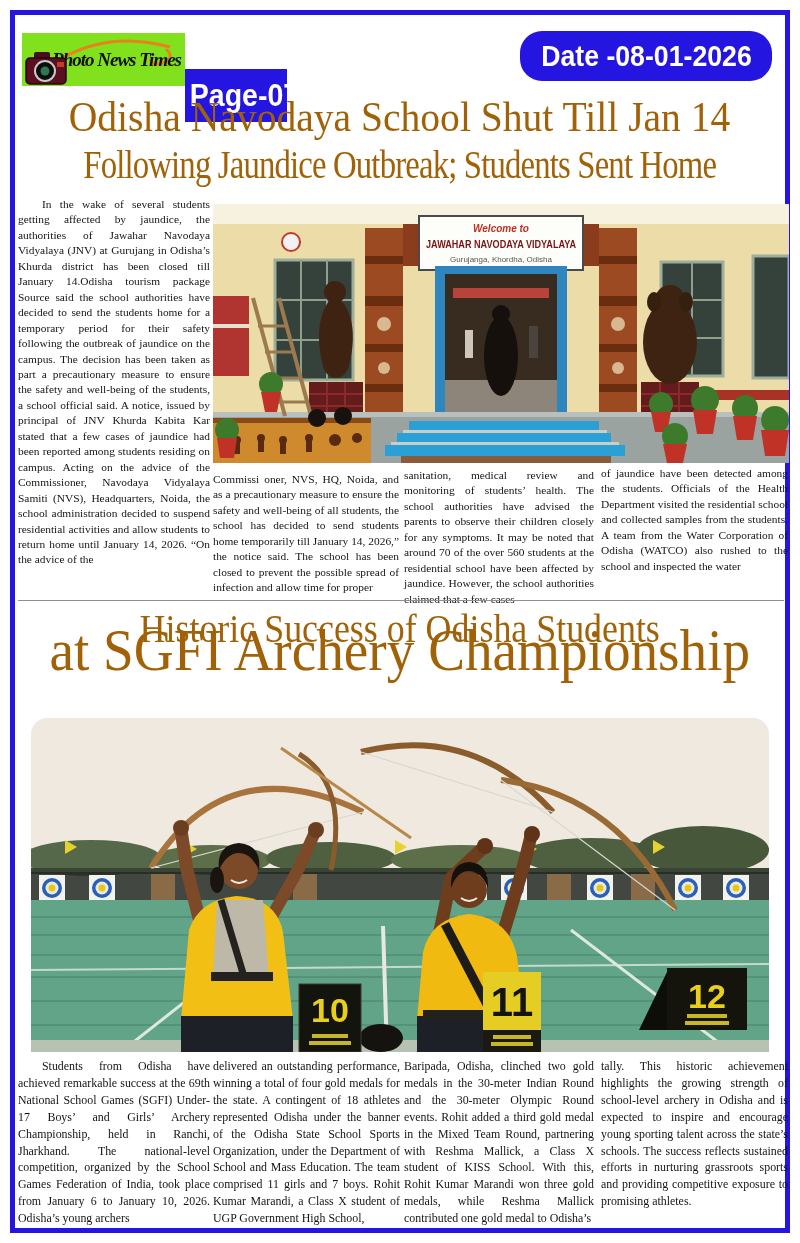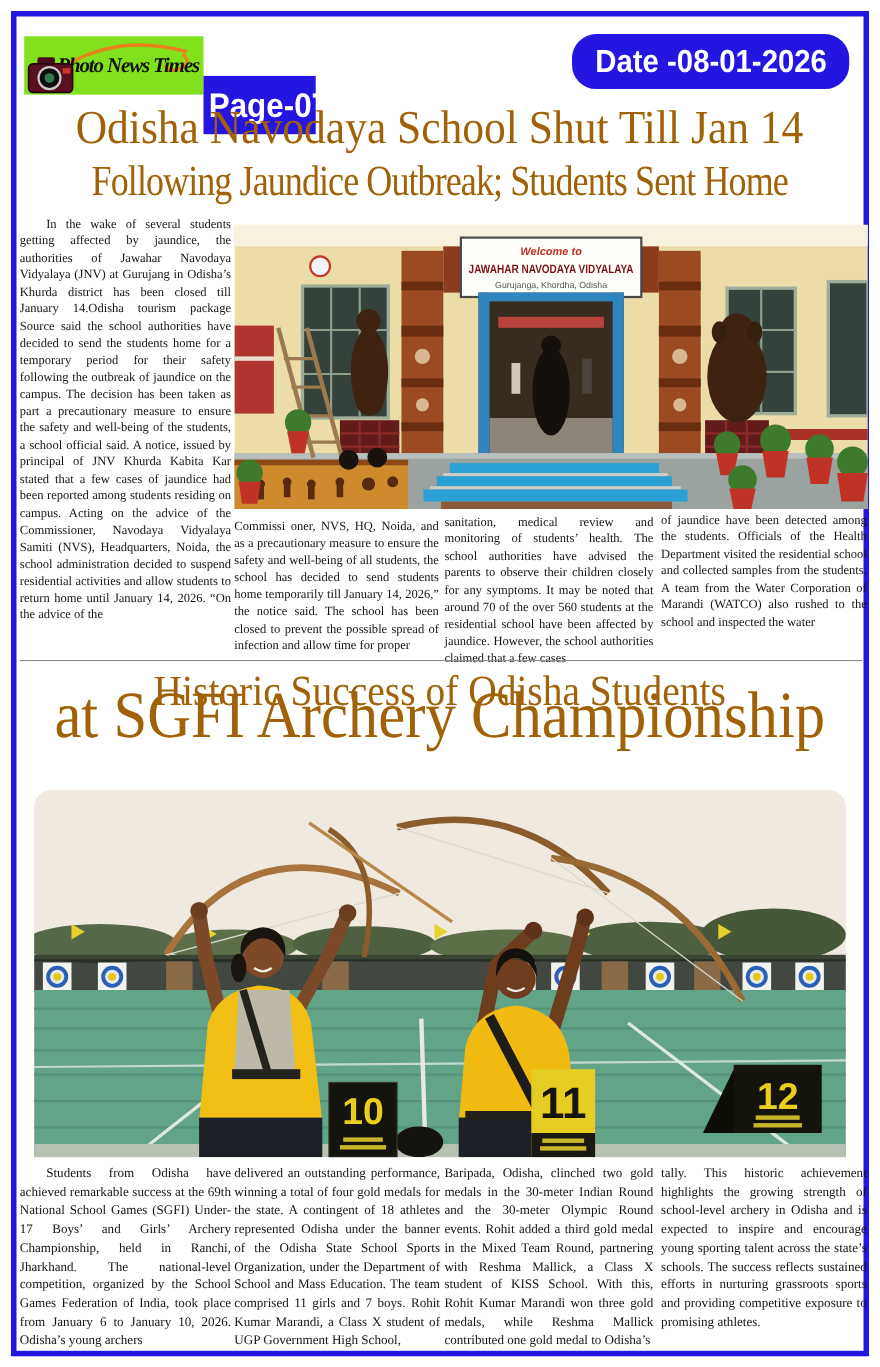--- a/index.html
+++ b/index.html
@@ -204,21 +204,21 @@
       <circle cx="562" cy="216" r="14" fill="#3e7a2c"></circle>
         <polygon points="548,226 576,226 572,252 552,252" fill="#c03226"></polygon>
       <circle cx="462" cy="232" r="13" fill="#3e7a2c"></circle>
         <polygon points="450,240 474,240 470,259 454,259" fill="#c03226"></polygon>
     </g>
   </svg>
 </div>
 
 <div class="col a1col" style="left:213px;top:448px;width:186px;height:130px;margin-top:24px;">Commissi oner, NVS, HQ, Noida, and as a precautionary measure to ensure the safety and well-being of all students, the school has decided to send students home temporarily till January 14, 2026,” the notice said. The school has been closed to prevent the possible spread of infection and allow time for proper</div>
 <div class="col a1col" style="left:404px;top:468px;width:190px;height:130px;">sanitation, medical review and monitoring of students’ health. The school authorities have advised the parents to observe their children closely for any symptoms. It may be noted that around 70 of the over 560 students at the residential school have been affected by jaundice. However, the school authorities claimed that a few cases</div>
-<div class="col a1col" style="left:601px;top:466px;width:187px;height:132px;">of jaundice have been detected among the students. Officials of the Health Department visited the residential school and collected samples from the students. A team from the Water Corporation of Marandi (WATCO) also rushed to the school and inspected the water</div>
+<div class="col a1col" style="left:601px;top:466px;width:187px;height:132px;">of jaundice have been detected among the students. Officials of the Health Department visited the residential school and collected samples from the students. A team from the Water Corporation of Odisha (WATCO) also rushed to the school and inspected the water</div>
 
 <div class="rule"></div>
 
 <div class="hl h2a">
   <span class="squeeze">Historic Success of Odisha Students</span>
 </div>
 <div class="hl h2b">
   <span class="squeeze">at SGFI Archery Championship</span>
 </div>
 

